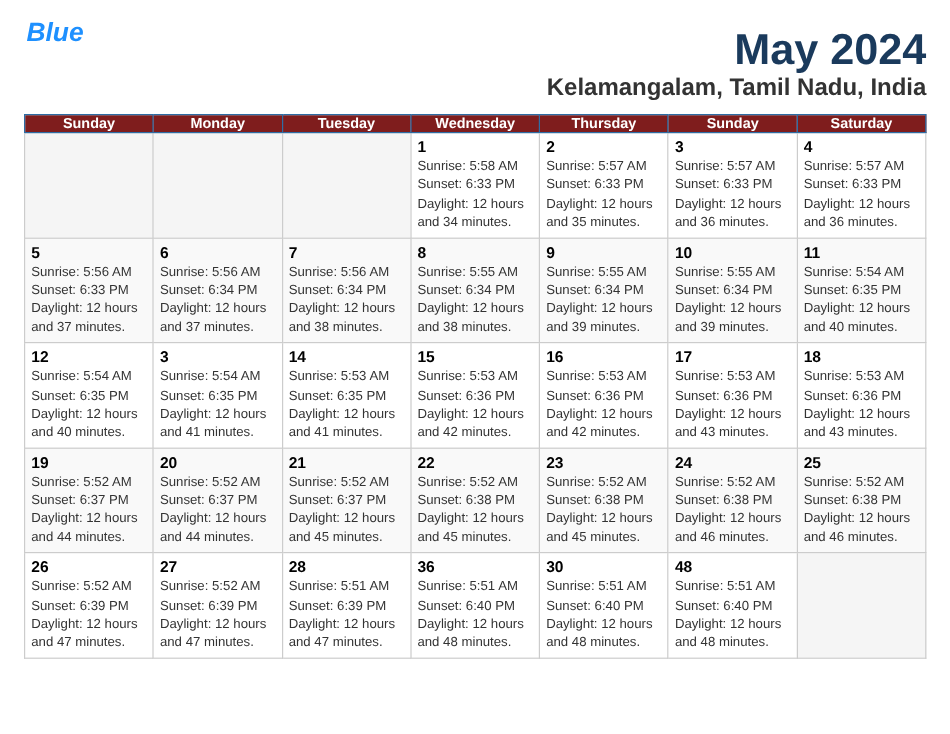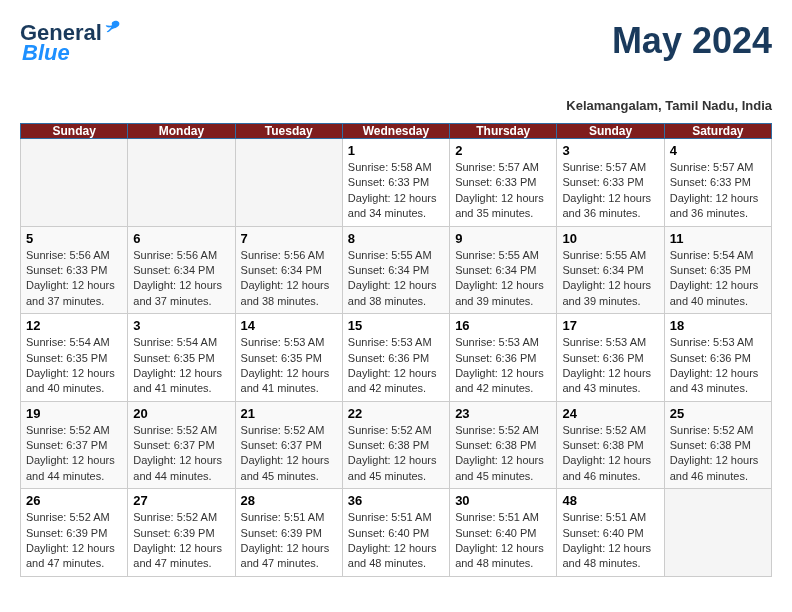--- a/index.html
+++ b/index.html
@@ -38,24 +38,23 @@
     }
     .title-section {
       text-align: right;
     }
     .month-title {
       font-size: 36px;
       font-weight: bold;
       color: #1a3a5c;
     }
     .location-title {
-      font-size: 13px;
+      font-size: 20px;
       color: #333;
       font-weight: bold;
-      margin-top: 36px;
     }
     table {
       width: 100%;
       border-collapse: collapse;
       font-size: 10.5px;
     }
     .day-header {
       background-color: #7f1d1d;
       color: white;
       text-align: center;
@@ -91,26 +90,20 @@
     }
     .empty-cell {
       background: #f5f5f5 !important;
     }
   </style>
 </head>
 <body>
 
 <div class="header">
   <div class="logo">
-    <div class="logo-text">
-      <span class="logo-general">General</span>
-      <svg class="logo-icon" viewBox="0 0 20 20">
-        <path d="M10 3 C12 1, 18 2, 17 6 C16 10, 10 10, 8 12 C6 14, 4 16, 3 14 C5 13, 7 11, 8 9 C5 10, 2 9, 2 7 C4 7, 7 8, 9 7 C8 5, 9 3, 10 3Z" fill="#1e90ff"></path>
-      </svg>
-    </div>
     <span class="logo-blue" style="color:#1e90ff; font-size:22px; font-weight:bold; margin-top:-6px; margin-left:2px;">Blue</span>
   </div>
   <div class="title-section">
     <div class="month-title">May 2024</div>
     <div class="location-title">Kelamangalam, Tamil Nadu, India</div>
   </div>
 </div>
 
 <table>
   <thead>

